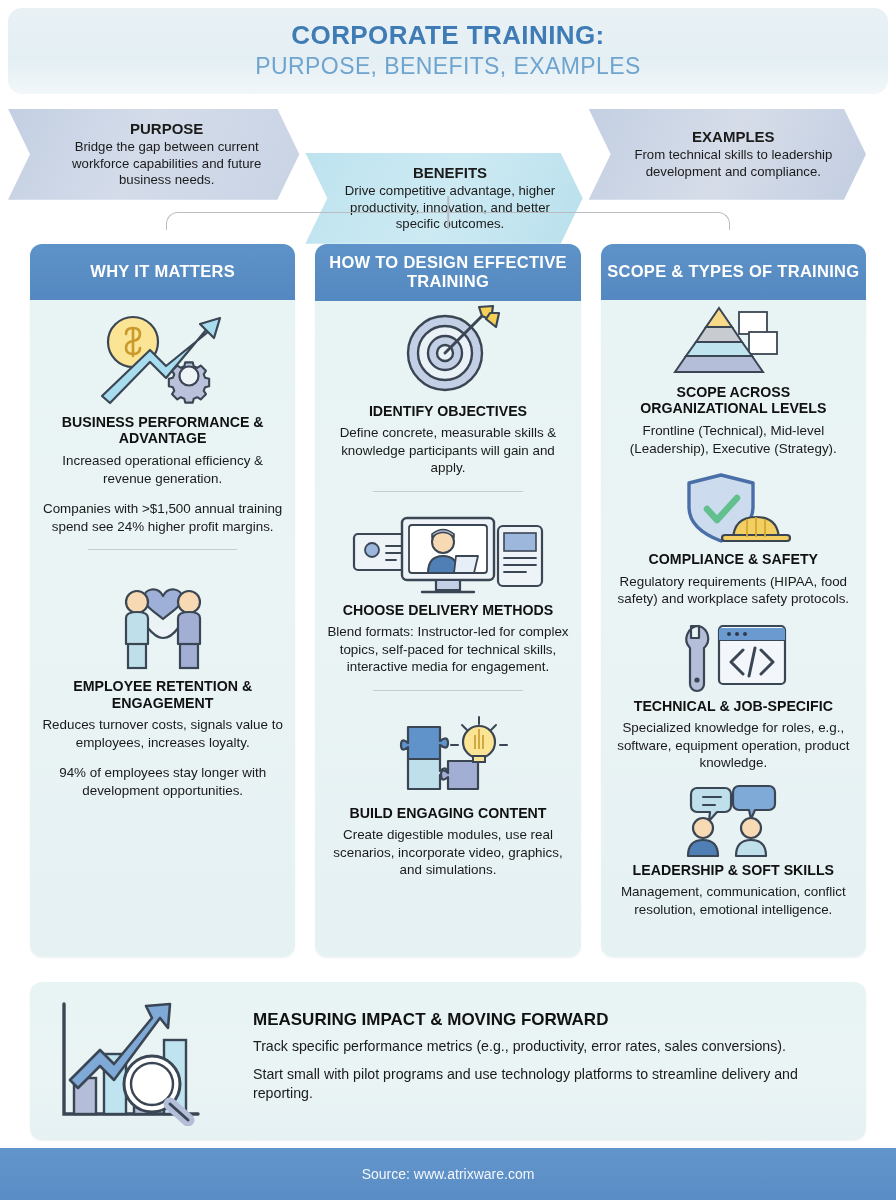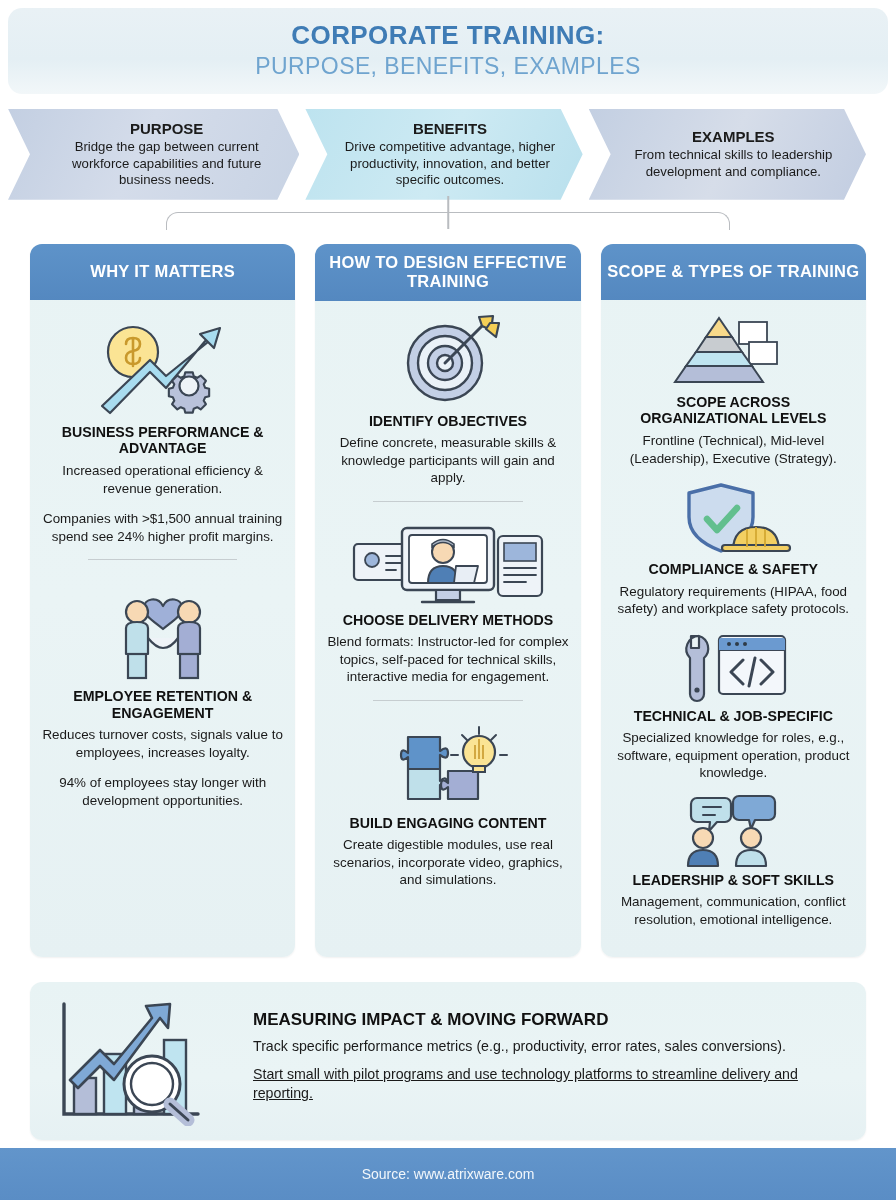--- a/index.html
+++ b/index.html
@@ -65,20 +65,21 @@
   }
   .chev.c1 { flex: 1 1 0;
     background: linear-gradient(115deg, #c3cfe2 0%, #d4dcea 45%, #c8d3e4 100%);
     clip-path: polygon(0 0, calc(100% - 22px) 0, 100% 50%, calc(100% - 22px) 100%, 0 100%, 22px 50%);
     margin-left: -22px; padding-left: 40px;
   }
   .chev.c2 { flex: 1 1 0;
     background: linear-gradient(115deg, #bde3ef 0%, #cdeaf3 50%, #b9e0ed 100%);
     clip-path: polygon(0 0, calc(100% - 22px) 0, 100% 50%, calc(100% - 22px) 100%, 0 100%, 22px 50%);
     margin-left: 6px;
+    margin-top: 44px;
   }
   .chev.c3 { flex: 1 1 0;
     background: linear-gradient(115deg, #c3cfe2 0%, #d6dde9 50%, #c2cde1 100%);
     clip-path: polygon(0 0, calc(100% - 22px) 0, 100% 50%, calc(100% - 22px) 100%, 0 100%, 22px 50%);
     margin-left: 6px;
   }
   .chev-title {
     font-size: 15px; font-weight: bold; color: #1b1b1b; line-height: 1.15;
   }
   .chev-text {
@@ -108,21 +109,21 @@
   }
   .col-head {
     background: linear-gradient(180deg, #5e93c9 0%, #5488c0 100%);
     color: #ffffff;
     font-size: 16.5px; font-weight: bold; letter-spacing: 0.3px;
     text-align: center; line-height: 1.18;
     padding: 9px 6px; min-height: 56px;
     display: flex; align-items: center; justify-content: center;
   }
   .col-body {
-    flex: 1; padding: 10px 12px 12px 12px;
+    flex: 1; padding: 0 12px 12px 12px;
     display: flex; flex-direction: column; align-items: center;
   }
   .block { width: 100%; text-align: center; }
   .block .icon { display: flex; justify-content: center; align-items: flex-end; }
   .b-title {
     font-size: 14.2px; font-weight: bold; color: #111111;
     line-height: 1.18; margin-top: 4px;
   }
   .b-text {
     font-size: 13.4px; color: #1a1a1a; line-height: 1.3; margin-top: 5px;
@@ -141,21 +142,21 @@
     display: flex; align-items: center; padding: 14px 16px 14px 10px;
     box-shadow: 0 1px 2px rgba(0,0,0,0.06);
     gap: 34px;
   }
   .bp-icon { flex: 0 0 175px; display:flex; justify-content:center; }
   .bp-content { flex: 1; padding-left: 4px; }
   .bp-title {
     font-size: 17px; font-weight: bold; color: #111111; margin-bottom: 7px;
   }
   .bp-p { font-size: 14.2px; color: #1a1a1a; line-height: 1.32; margin-bottom: 10px; }
-  .bp-p:last-child { margin-bottom: 10px; text-decoration: underline; }
+  .bp-p:last-child { margin-bottom: 10px; }
 
   
   .source-bar {
     margin-top: 8px;
     height: 52px;
     background: linear-gradient(180deg, #6295cb 0%, #5a8dc5 100%);
     color: #f2f7fb;
     font-size: 14px;
     display: flex; align-items: center; justify-content: center;
   }

